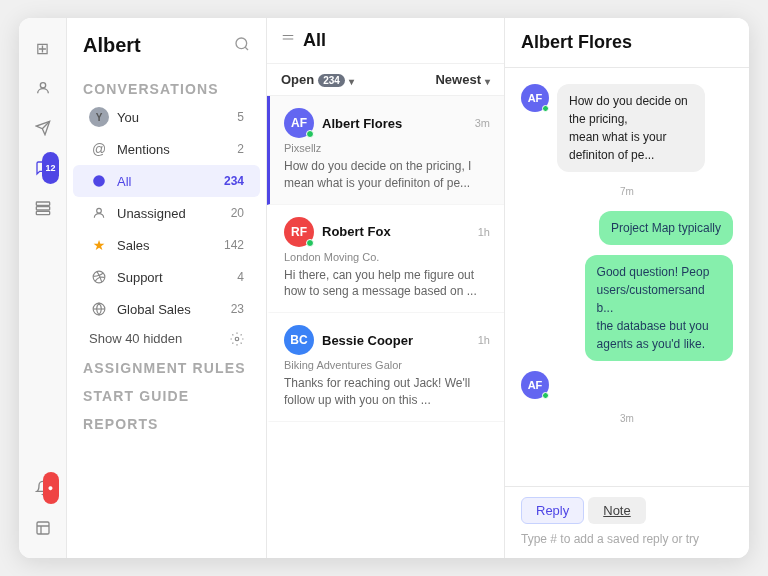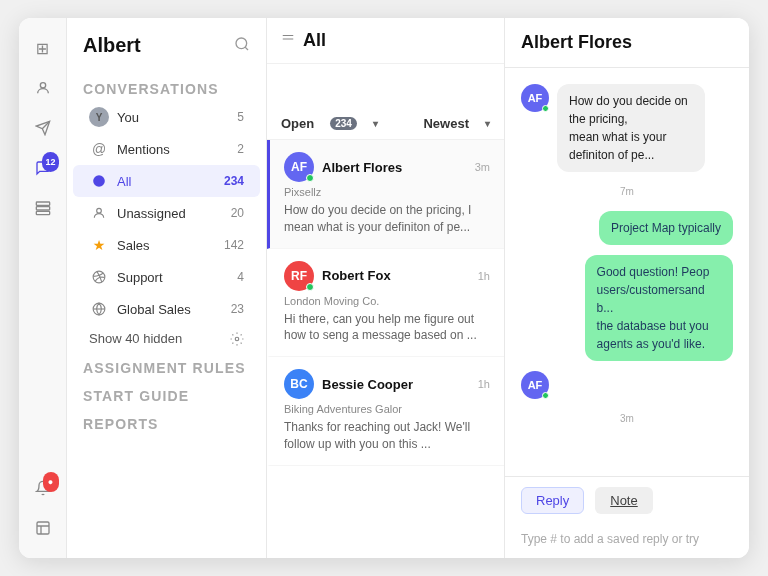--- a/index.html
+++ b/index.html
@@ -49,21 +49,21 @@
     .badge {
       position: absolute;
       top: 2px;
       right: 2px;
       background: #4f46e5;
       color: #fff;
       font-size: 9px;
       font-weight: 700;
       border-radius: 10px;
       min-width: 16px;
-      height: 20px;
+      height: 32px;
       display: flex;
       align-items: center;
       justify-content: center;
       padding: 0 3px;
     }
     .badge-red { background: #ef4444; }
     
     .sidebar {
       width: 200px;
       background: #fff;
@@ -172,27 +172,26 @@
     }
     .filter-bar {
       display: flex;
       align-items: center;
       justify-content: space-between;
       padding: 8px 14px;
       border-bottom: 1px solid #f0f0f0;
     }
     .filter-btn {
       display: flex;
-      align-items: center;
-      gap: 16px;
+      align-items: flex-end;
+      gap: 4px;
       font-size: 13px;
       font-weight: 600;
       color: #333;
       cursor: pointer;
-      margin-top: 44px;
     }
     .filter-badge {
       background: #6b7280;
       color: #fff;
       border-radius: 10px;
       font-size: 10px;
       padding: 1px 5px;
       font-weight: 600;
     }
     .chevron { color: #666; font-size: 10px; }
@@ -308,22 +307,22 @@
       text-align: center;
       margin: 4px 0;
     }
     
     .reply-bar {
       border-top: 1px solid #e8e8e8;
       padding: 10px 16px 12px;
     }
     .reply-tabs {
       display: flex;
-      gap: 11px;
-      margin-bottom: 18px;
+      gap: 4px;
+      margin-bottom: 8px;
     }
     .reply-tab {
       padding: 5px 14px;
       border-radius: 6px;
       font-size: 13px;
       font-weight: 500;
       cursor: pointer;
       border: 1px solid transparent;
     }
     .reply-tab.active {

